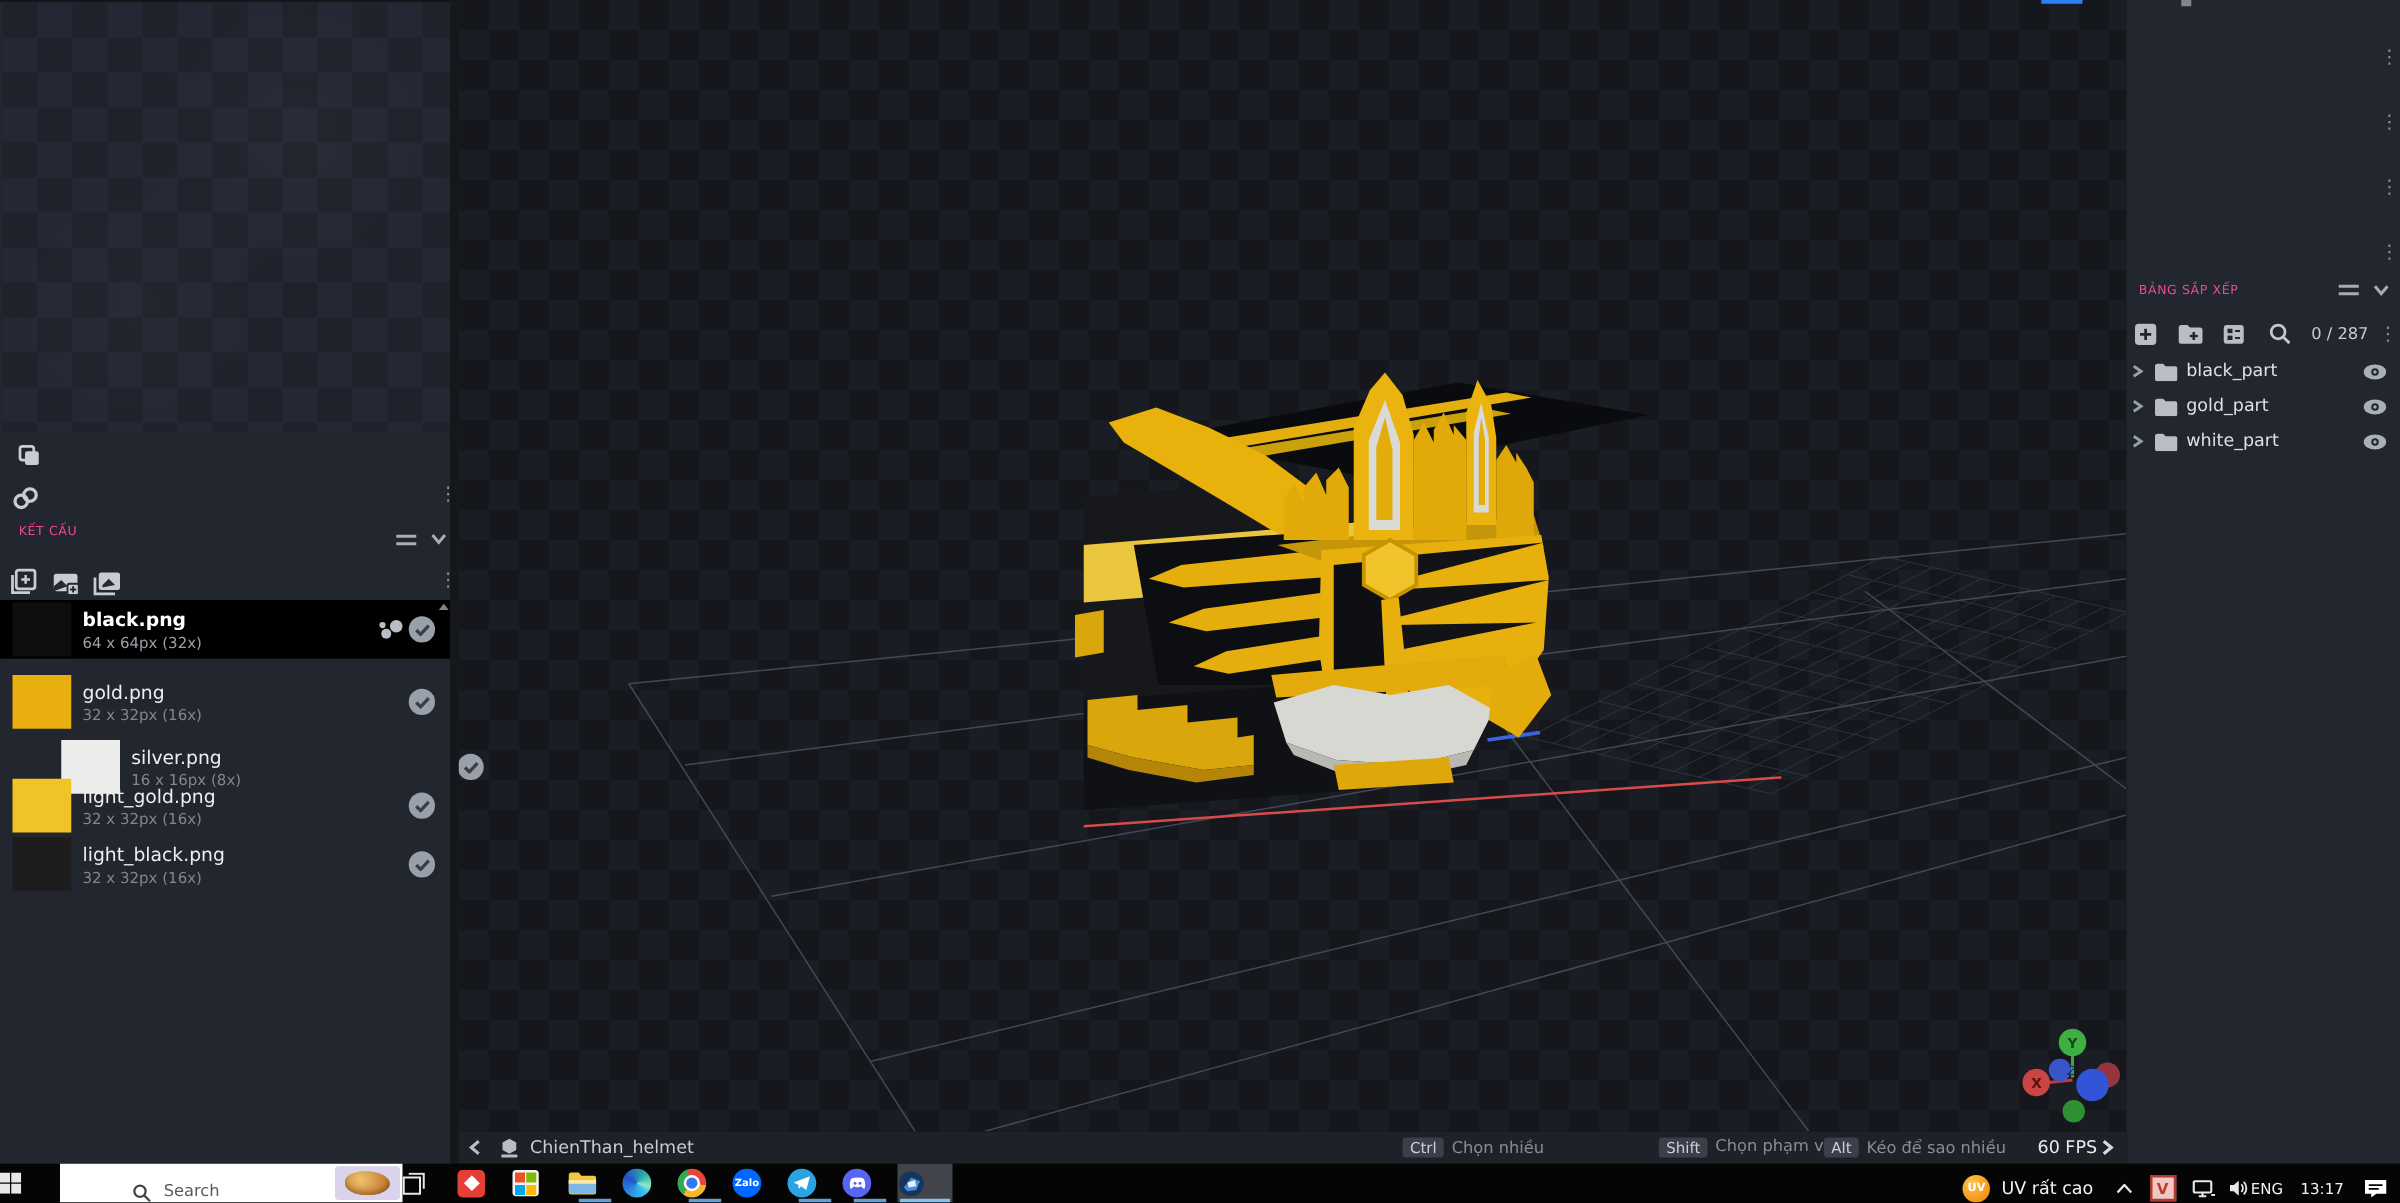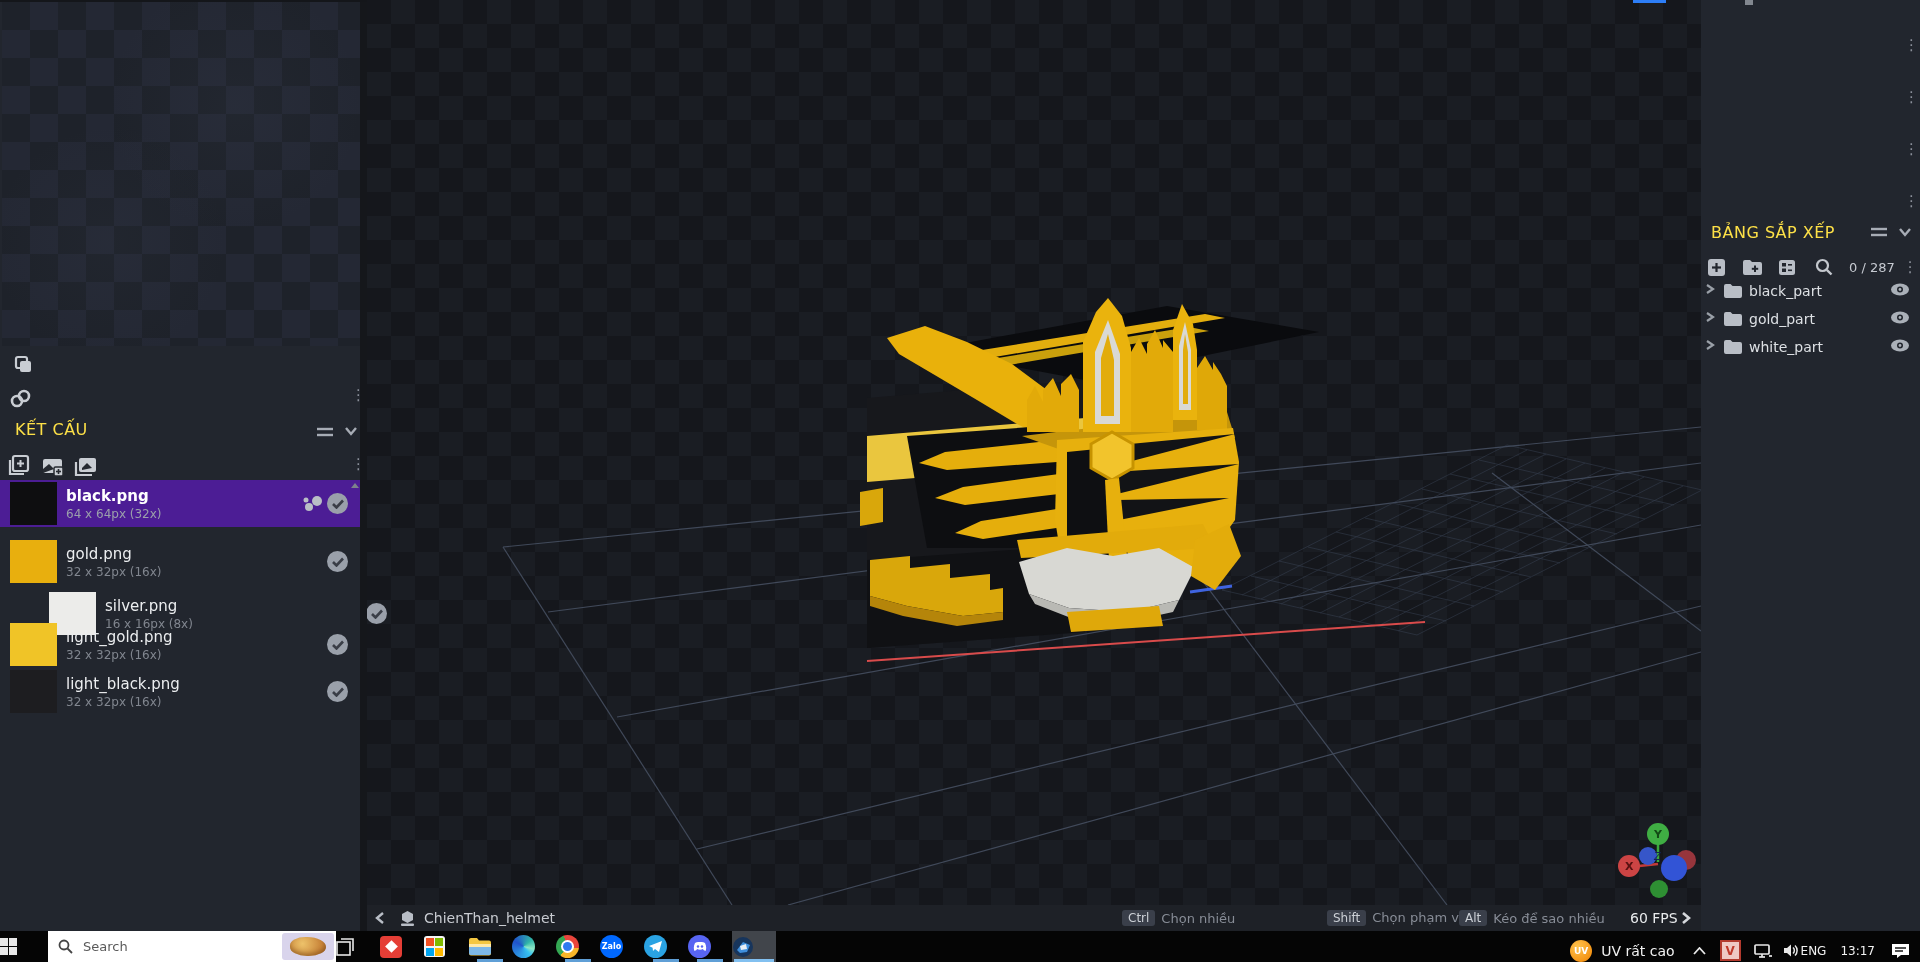--- a/index.html
+++ b/index.html
@@ -16,55 +16,55 @@
   
   #left-panel{left:0;top:0;width:367px;height:931px;background:#22262e;border-top:2px solid #14161a;}
   #tex-preview{left:2px;top:0;width:358px;height:344px;
     background-color:#1e222a;
     background-image:radial-gradient(circle at 65% 30%,rgba(90,100,120,.07),transparent 38%),
                      radial-gradient(circle at 30% 70%,rgba(90,100,120,.06),transparent 34%),
                      conic-gradient(#242834 25%,transparent 0 50%,#242834 0 75%,transparent 0);
     background-size:100% 100%,100% 100%,56px 56px;}
   .tool-btn{width:26px;height:26px;display:flex;align-items:center;justify-content:center;cursor:pointer;}
   .kebab{color:#8b909a;font-size:15px;line-height:14px;letter-spacing:0;width:10px;text-align:center;cursor:pointer;}
-  .section-title{font-size:16px;color:#fde047;letter-spacing:.5px;}
+  .section-title{font-size:10px;color:#ec4899;letter-spacing:.5px;}
   .tex-row{left:0;width:360px;height:47px;display:flex;align-items:center;cursor:pointer;}
-  .tex-row.selected{background:#4c1d95;}
+  .tex-row.selected{background:#000000;}
   .swatch{margin-left:10px;width:47px;height:43px;flex:0 0 auto;}
   .tex-meta{margin-left:9px;flex:1;}
   .tex-name{font-size:15px;color:#eceef0;}
   .tex-name.sel{font-weight:bold;color:#fff;}
   .tex-size{font-size:12px;color:#81868f;margin-top:2px;}
   .tex-size.sel{color:#9ba0ab;}
   .row-icons{display:flex;align-items:center;gap:2px;margin-right:12px;}
   .check-circle{width:21px;height:21px;border-radius:50%;background:#9aa0aa;display:flex;align-items:center;justify-content:center;}
   #lp-resize{left:360px;top:0;width:7px;height:931px;background:#15171b;cursor:col-resize;}
   #lp-scroll-arrow{left:351px;top:481px;width:0;height:0;border-left:4px solid transparent;border-right:4px solid transparent;border-bottom:5px solid #7d828c;}
   
   #right-panel{left:1701px;top:0;width:219px;height:931px;background:#22262e;}
   #rp-tick{left:44px;top:0;width:8px;height:5px;background:#82878f;}
   .rp-kebab{position:absolute;left:203px;color:#8b909a;font-size:15px;line-height:14px;cursor:pointer;}
   #rp-title-row{left:0;top:215px;width:219px;height:34px;display:flex;align-items:center;}
   #rp-toolbar{left:0;top:252px;width:219px;height:30px;display:flex;align-items:center;}
   #rp-counter{font-size:13px;color:#c6cad1;}
-  .tree-row{left:0;width:219px;height:28px;display:flex;cursor:pointer;}
+  .tree-row{left:0;width:219px;height:28px;display:flex;align-items:center;cursor:pointer;}
   .tree-label{flex:1;font-size:14px;color:#dde0e4;margin-left:7px;}
   
   #bottom-bar{left:367px;top:905px;width:1334px;height:26px;background:#1e2127;display:flex;align-items:center;}
   .hint-key{background:#3a3f4a;color:#ccd0d6;font-size:12px;border-radius:3px;padding:1px 6px;margin-right:6px;}
   .hint-text{color:#878c96;font-size:13px;}
   #model-name{font-size:14px;color:#c9ccd2;margin-left:8px;}
   
   #taskbar{left:0;top:931px;width:1920px;height:31px;background:#050505;display:flex;align-items:stretch;}
   .tb-btn{width:44px;display:flex;align-items:center;justify-content:flex-start;position:relative;cursor:pointer;}
   .tb-btn.active{background:#41454b;}
   .tb-underline{position:absolute;bottom:0;left:9px;width:26px;height:3px;background:#5f9fd6;}
   .tb-underline.bright{left:2px;width:40px;background:#82c0f0;}
   .app-circle{width:23px;height:23px;border-radius:50%;position:relative;overflow:hidden;}
-  #search-box{width:288px;background:#fff;display:flex;align-items:center;position:relative;cursor:text;}
+  #search-box{width:226px;background:#fff;display:flex;align-items:flex-end;position:relative;cursor:text;padding-left:48px;}
   #search-input{border:0;outline:0;background:transparent;font-size:13px;color:#333;width:130px;font-family:inherit;}
   #search-input::placeholder{color:#5a5a5a;}
   #tray{margin-left:auto;display:flex;align-items:center;height:39px;}
   .tray-txt{color:#f2f2f2;font-size:12px;}
   
   svg{display:block;}
   .chrome-icon{background:conic-gradient(from -20deg,#e8453c 0 33%,#f7b529 0 66%,#34a853 0 100%);}
   .chrome-icon::before{content:"";position:absolute;left:5px;top:5px;width:13px;height:13px;border-radius:50%;background:#fff;}
   .chrome-icon::after{content:"";position:absolute;left:7px;top:7px;width:9px;height:9px;border-radius:50%;background:#2f7af0;}
   .edge-icon{background:conic-gradient(from 140deg,#35c1f1,#2052cb 45%,#30b5a8 75%,#8ee8c5 90%,#35c1f1);}

